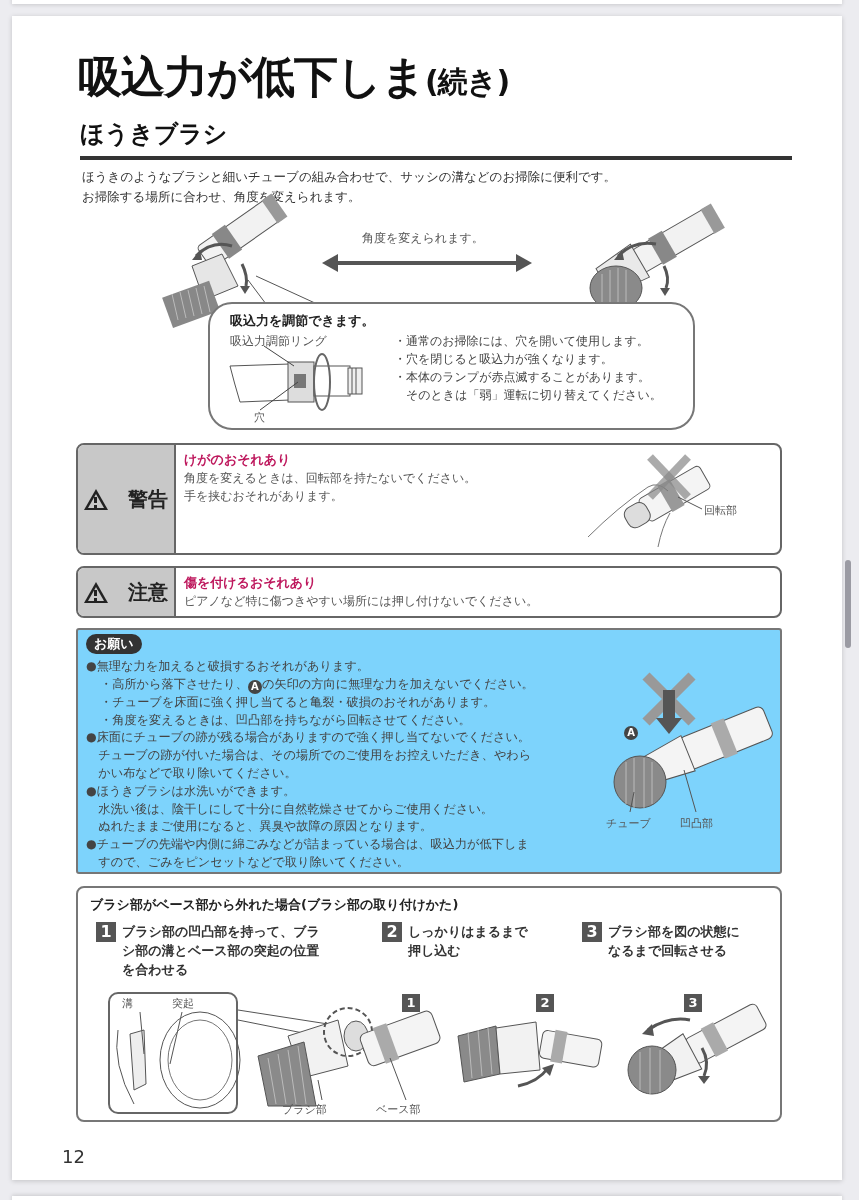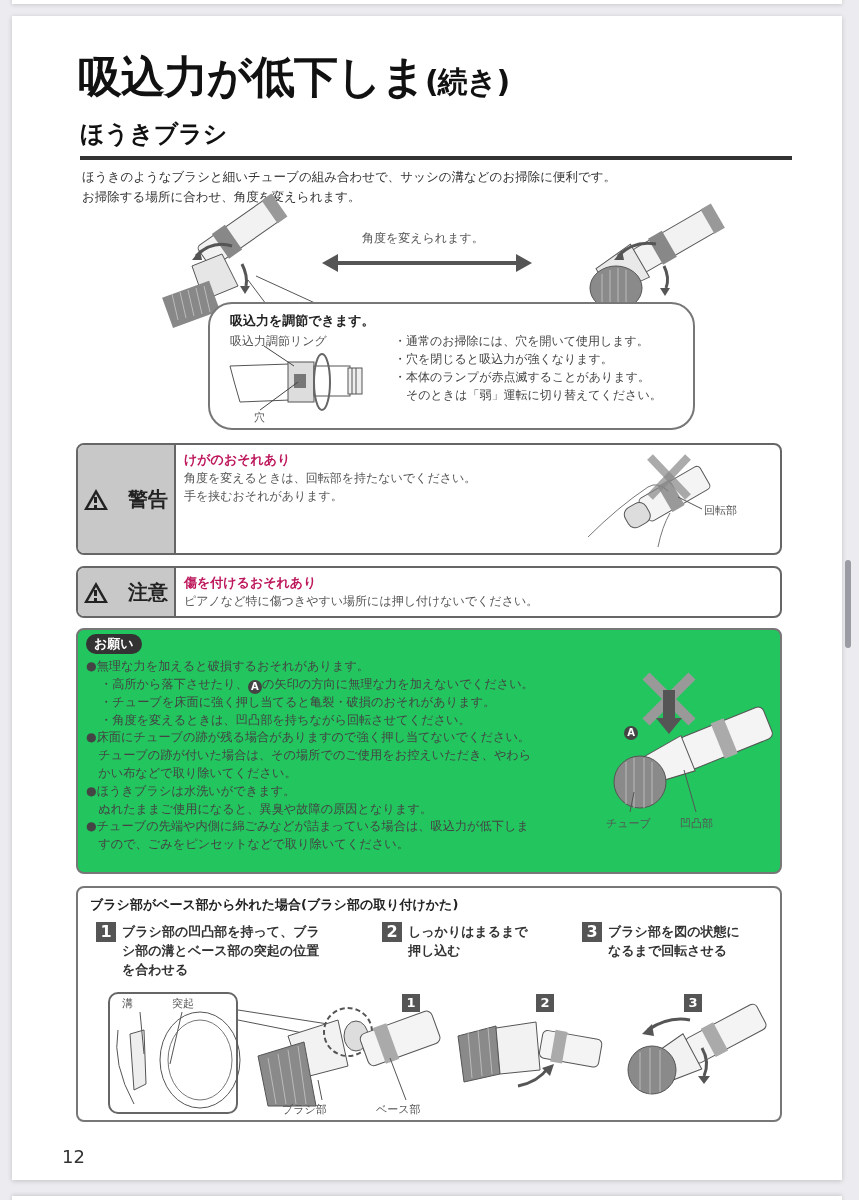--- a/index.html
+++ b/index.html
@@ -73,21 +73,21 @@
   .tri::after { content: ""; position: absolute; left: -8px; top: 5px;
     border-left: 8px solid transparent; border-right: 8px solid transparent; border-bottom: 14px solid #c8c8c8; }
   .tri b { position: absolute; left: -2px; top: 8px; width: 3px; height: 6px; background: #222; z-index: 2; }
   .tri i { position: absolute; left: -2px; top: 16px; width: 3px; height: 3px; background: #222; z-index: 2; }
   .msg-head { position: absolute; left: 106px; top: 6px; font-size: 13px; font-weight: bold; color: #be185d; }
   .msg-body { position: absolute; left: 106px; top: 24px; font-size: 12px; line-height: 18px; color: #555; }
   .rot-label { position: absolute; left: 626px; top: 58px; font-size: 11px; color: #555; }
 
   .request-box {
     left: 76px; top: 628px; width: 706px; height: 246px;
-    border: 2px solid #777; border-radius: 8px; background: #22c55e;
+    border: 2px solid #777; border-radius: 3px; background: #7dd3fc;
   }
   .pill {
     position: absolute; left: 8px; top: 4px; background: #333; color: #fff;
     font-size: 13px; font-weight: bold; padding: 1px 8px; border-radius: 10px;
   }
   .req-list { position: absolute; left: 8px; top: 28px; font-size: 12.2px; line-height: 17.8px; color: #444; }
   .req-list div { white-space: nowrap; }
   .req-list .ind { padding-left: 14px; }
   .circ-a {
     display: inline-block; width: 14px; height: 14px; border-radius: 50%; background: #444; color: #fff;
@@ -253,20 +253,21 @@
     <div class="pill">お願い</div>
     <div class="req-list">
       <div>●無理な力を加えると破損するおそれがあります。</div>
       <div class="ind"><span>・高所から落下させたり、</span><span class="circ-a">A</span><span>の矢印の方向に無理な力を加えないでください。</span></div>
       <div class="ind">・チューブを床面に強く押し当てると亀裂・破損のおそれがあります。</div>
       <div class="ind">・角度を変えるときは、凹凸部を持ちながら回転させてください。</div>
       <div>●床面にチューブの跡が残る場合がありますので強く押し当てないでください。</div>
       <div>　チューブの跡が付いた場合は、その場所でのご使用をお控えいただき、やわら</div>
       <div>　かい布などで取り除いてください。</div>
       <div>●ほうきブラシは水洗いができます。</div>
+      <div>　水洗い後は、陰干しにして十分に自然乾燥させてからご使用ください。</div>
       <div>　ぬれたままご使用になると、異臭や故障の原因となります。</div>
       <div>●チューブの先端や内側に綿ごみなどが詰まっている場合は、吸込力が低下しま</div>
       <div>　すので、ごみをピンセットなどで取り除いてください。</div>
     </div>
     <svg style="position:absolute;left:526px;top:40px;" width="180" height="150">
       <line x1="42" y1="6" x2="88" y2="52" stroke="#999" stroke-width="10"></line>
       <line x1="88" y1="6" x2="42" y2="52" stroke="#999" stroke-width="10"></line>
       <rect x="59" y="20" width="12" height="30" fill="#555"></rect>
       <polygon points="52,48 78,48 65,64" fill="#555"></polygon>
       <g transform="rotate(-22 100 80)">

